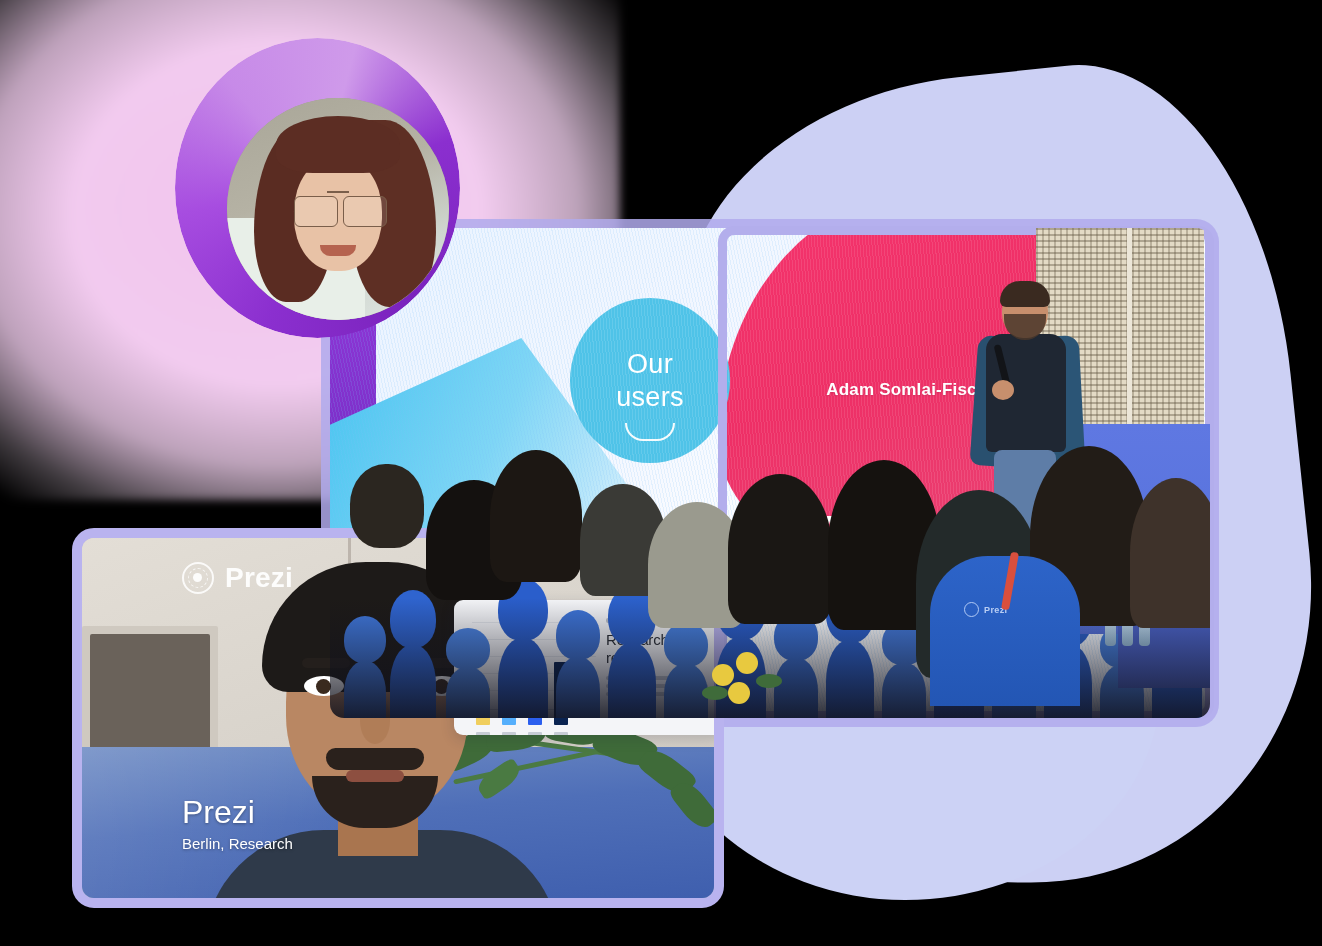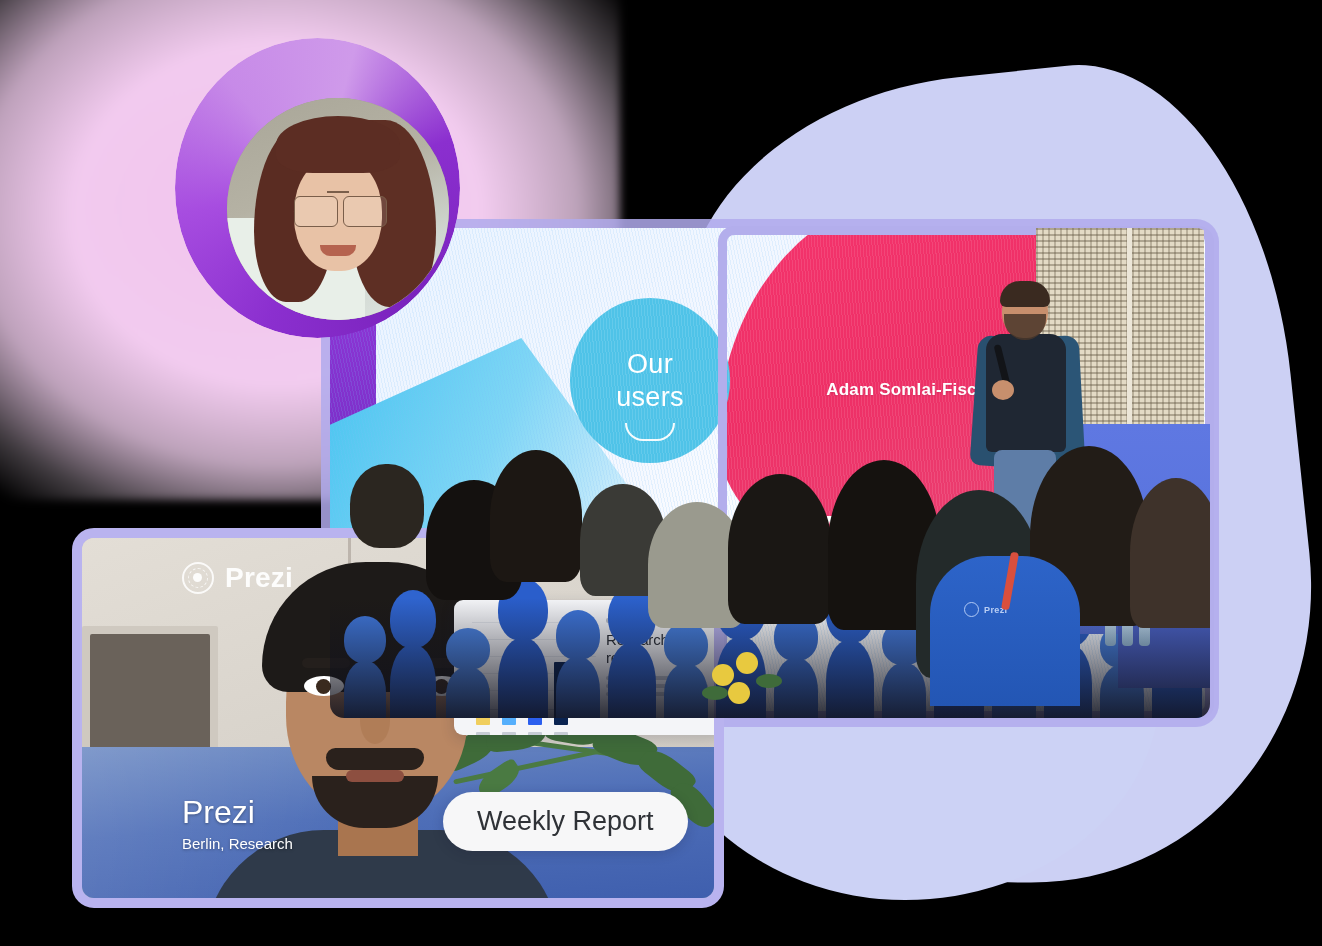--- a/index.html
+++ b/index.html
@@ -501,21 +501,20 @@
       <span class="prezi-seal"></span>
       <span class="prezi-word">Prezi</span>
     </div>
 
     <div class="namebox">
       <div class="nm">Prezi</div>
       <div class="loc">Berlin, Research</div>
     </div>
   </div>
 
-  <div class="pill">Weekly Report</div>
 
   <div class="avatar-wrap">
     <div class="avatar-ring"></div>
     <div class="avatar-img">
       <div class="face-bg"></div>
       <div class="face-wall"></div>
       <div class="face-hairL"></div>
       <div class="face-hairR"></div>
       <div class="face-skin"></div>
       <div class="face-hairTop"></div>

